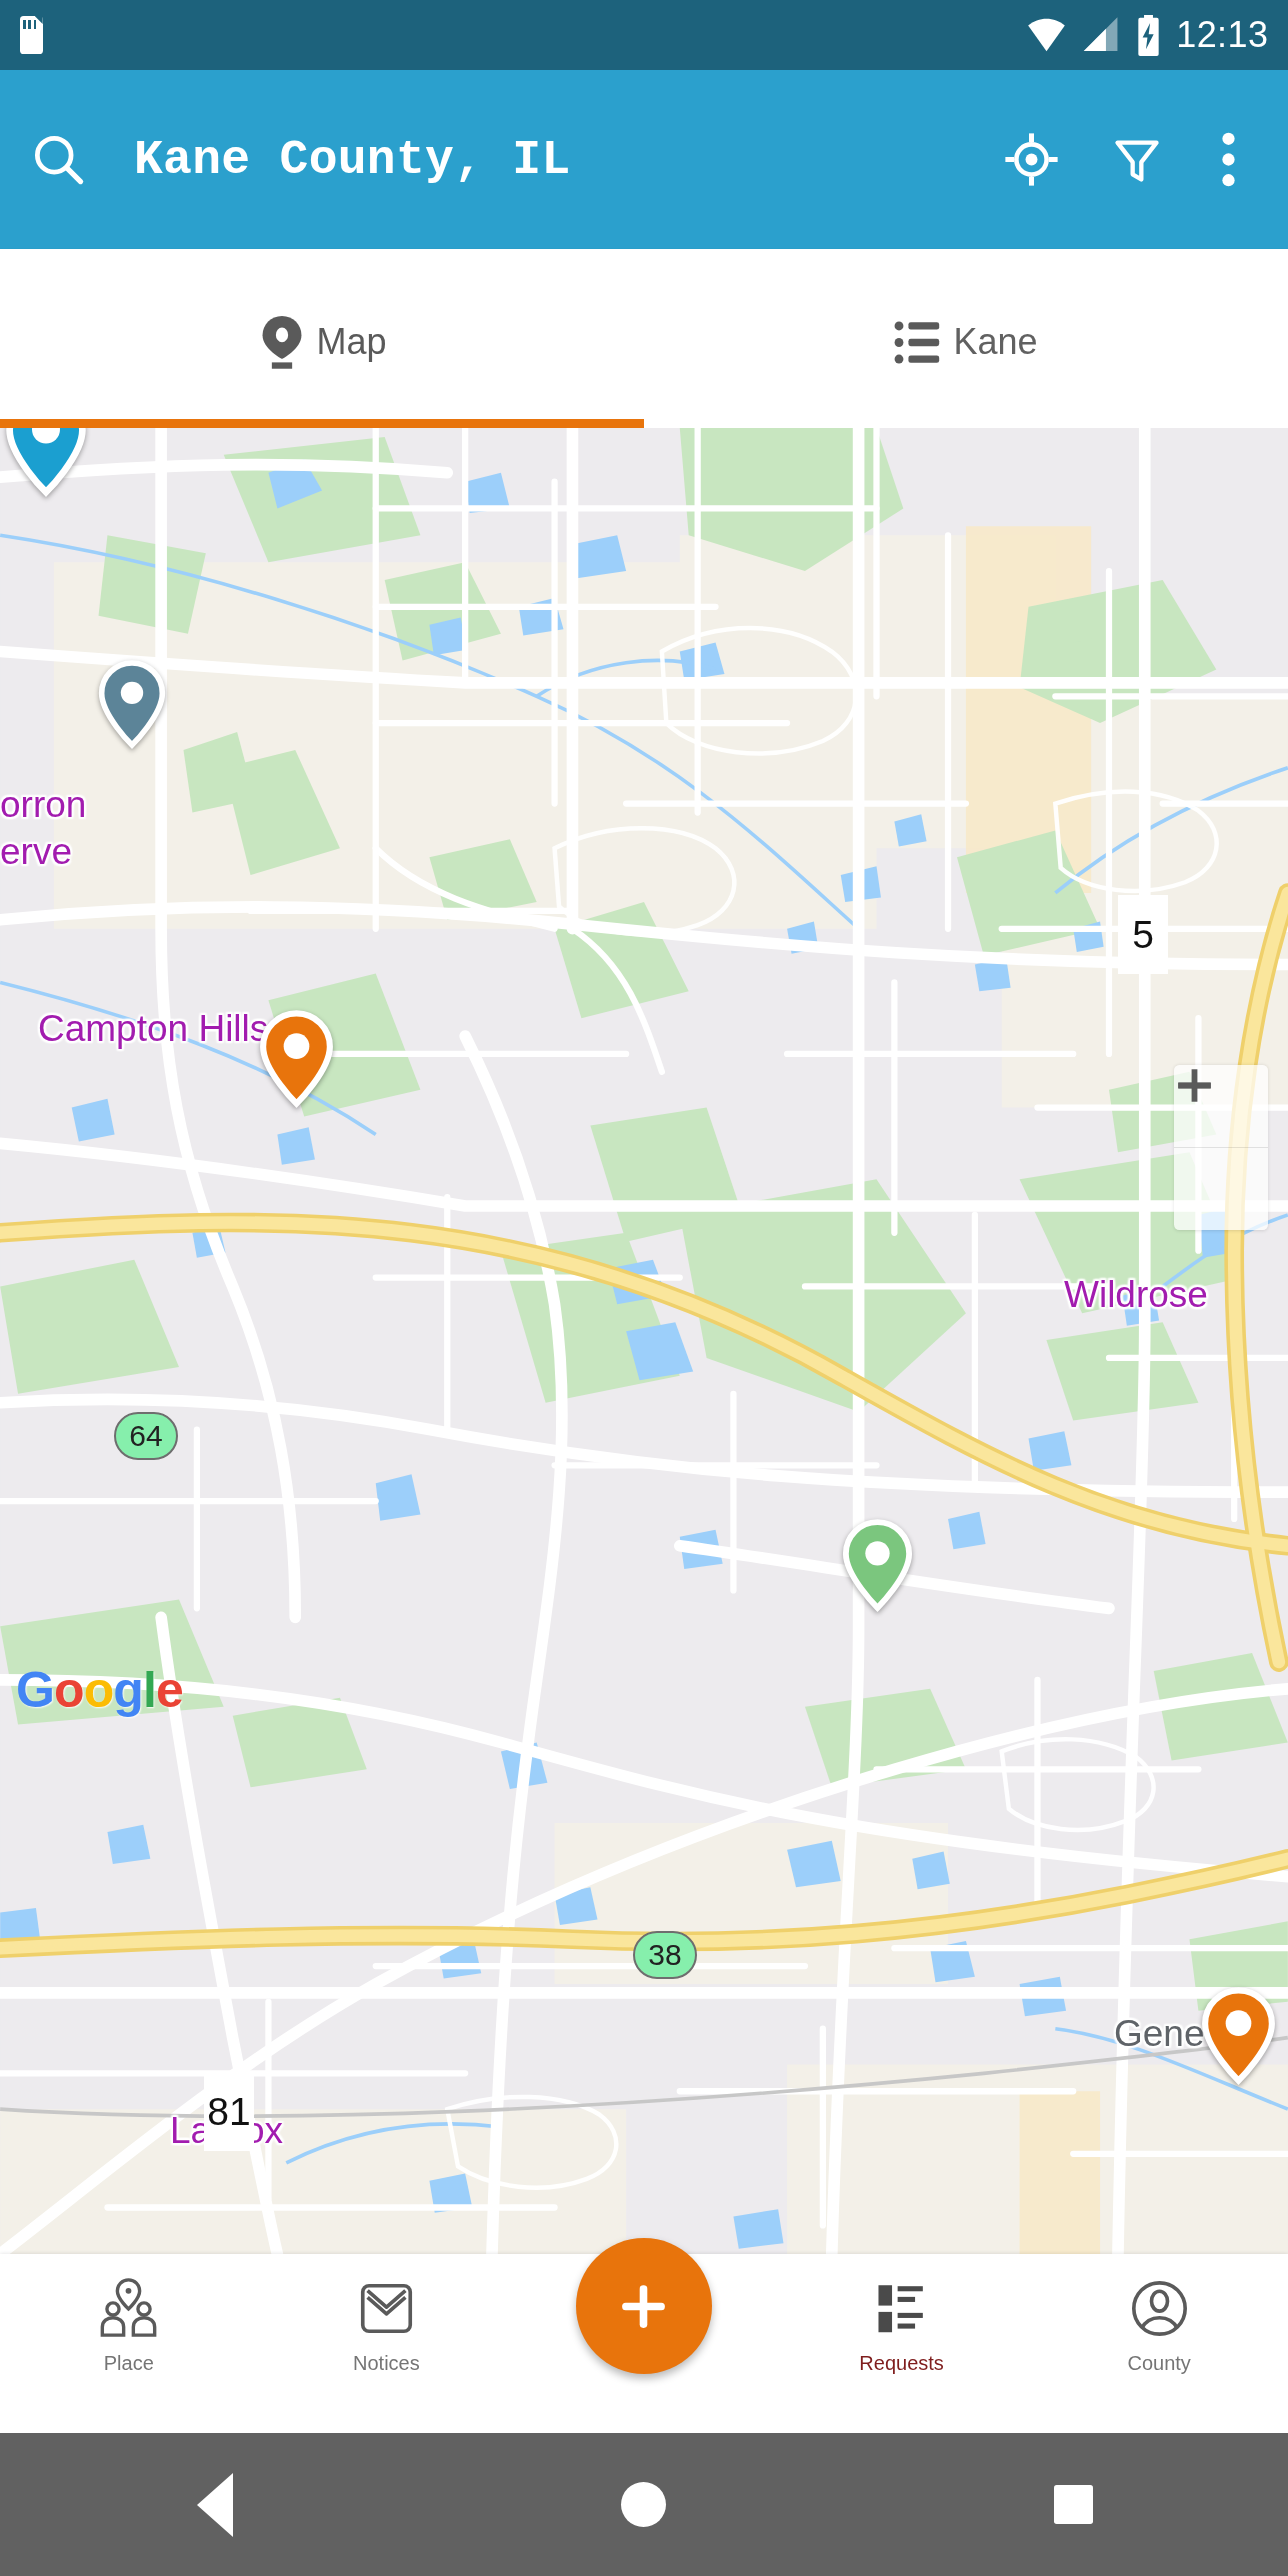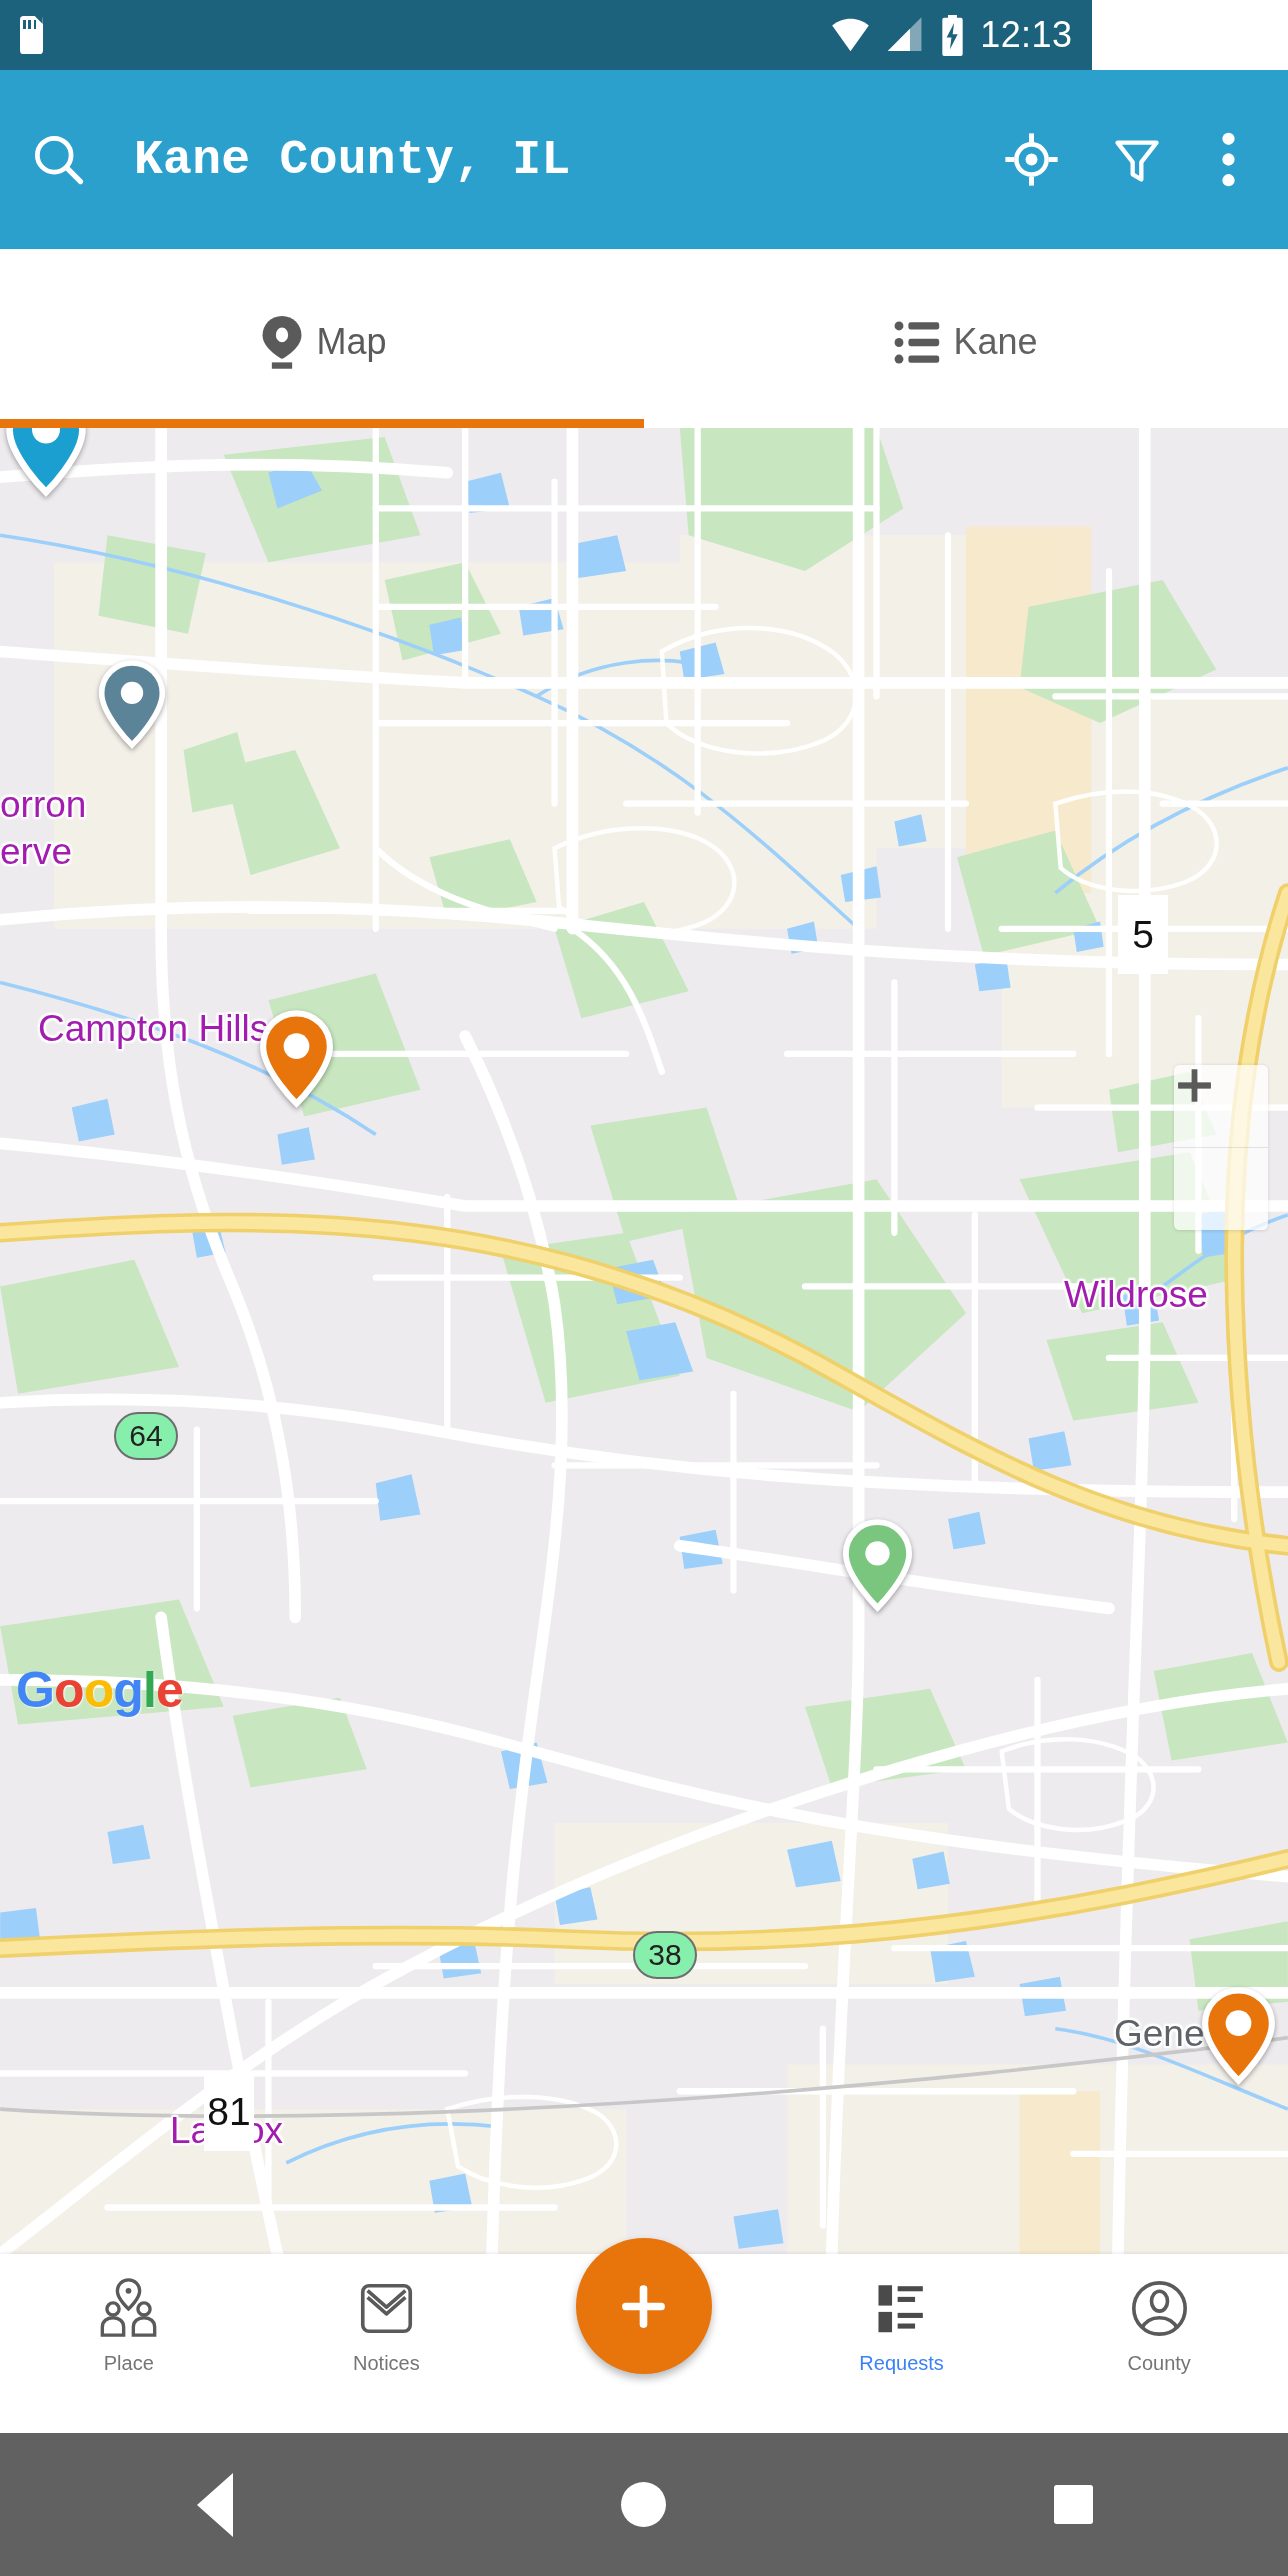--- a/index.html
+++ b/index.html
@@ -6,21 +6,21 @@
   html,body { width:1288px; height:2576px; overflow:hidden; }
   body {
     font-family:"Liberation Sans", sans-serif;
     background:#ffffff;
     -webkit-font-smoothing:antialiased;
   }
   #app { position:relative; width:1288px; height:2576px; overflow:hidden; }
 
   
   .statusbar {
-    position:absolute; top:0; left:0; width:1092px; height:70px;
+    position:absolute; top:0; left:0; width:1288px; height:70px;
     background:#1D627C; display:flex; align-items:center;
     padding:0 19.7px; color:#ffffff;
   }
   .sb-left { display:flex; align-items:center; gap:9px; }
   .sb-right { margin-left:auto; display:flex; align-items:center; gap:14.3px; }
   .sb-clock { font-size:36px; font-weight:400; letter-spacing:0.4px; line-height:1; color:#fff; }
   .sdcard {
     width:23px; height:38px; background:#fff; border-radius:3.6px;
     position:relative;
   }
@@ -119,21 +119,21 @@
   .bottomnav {
     position:absolute; top:2254px; left:0; width:1288px; height:179px;
     background:#ffffff; display:flex; align-items:flex-start;
     box-shadow:0 -0.9px 3.6px rgba(0,0,0,0.10);
   }
   .navitem {
     flex:1; display:flex; flex-direction:column; align-items:center;
     justify-content:flex-start; gap:12.5px; padding-top:23px; cursor:pointer;
   }
   .nav-label { font-size:20px; color:#757575; line-height:1; }
-  .navitem.active .nav-label { color:#3b82f6; }
+  .navitem.active .nav-label { color:#7f1d1d; }
   .fabslot { flex:1; position:relative; }
   .fab {
     position:absolute; left:50%; top:-16px; transform:translateX(-50%);
     width:136px; height:136px; border-radius:50%; background:#E8740C;
     display:flex; align-items:center; justify-content:center;
     box-shadow:0 4.5px 9px rgba(0,0,0,0.28); cursor:pointer;
   }
 
   
   .androidnav {

